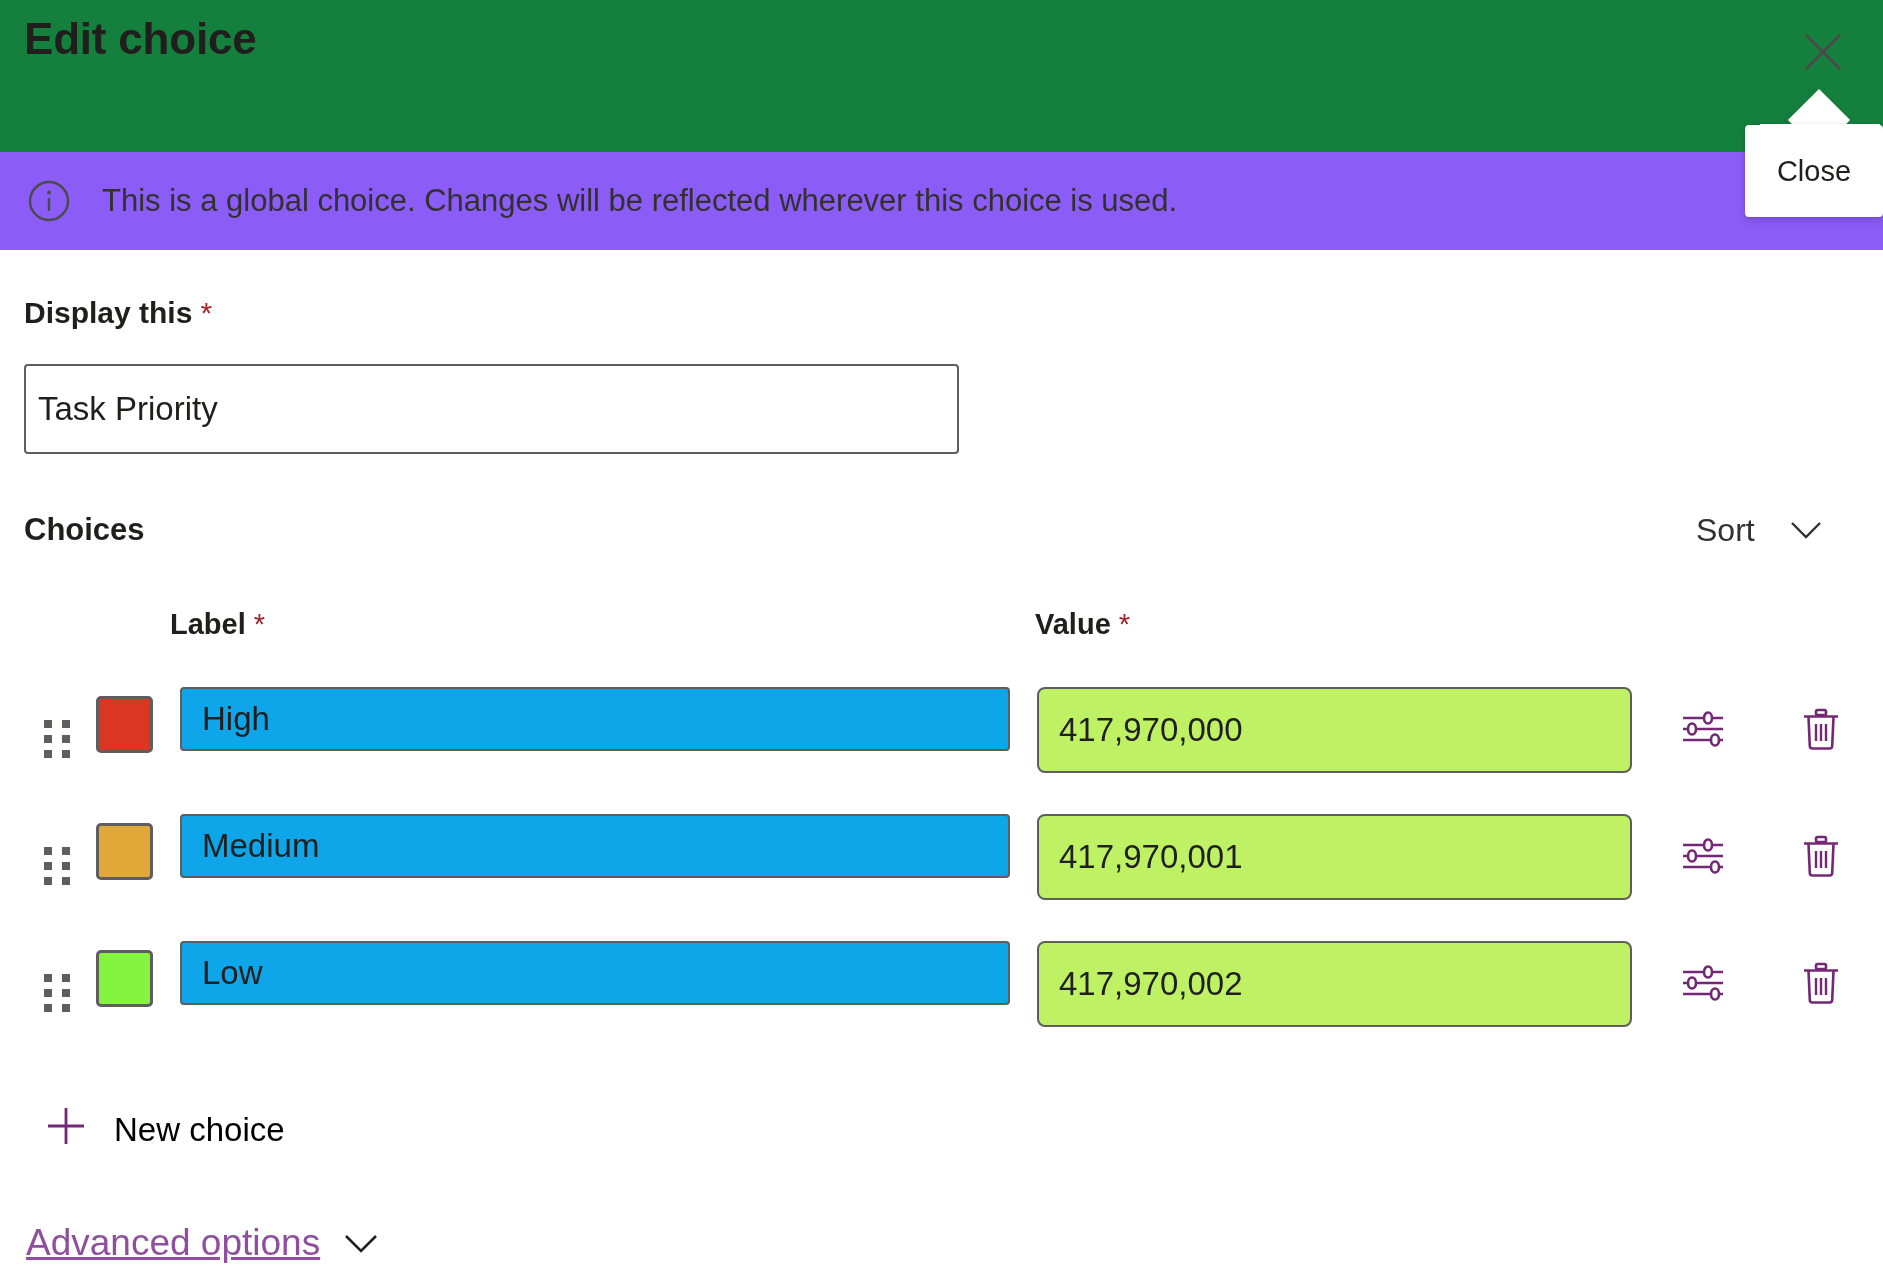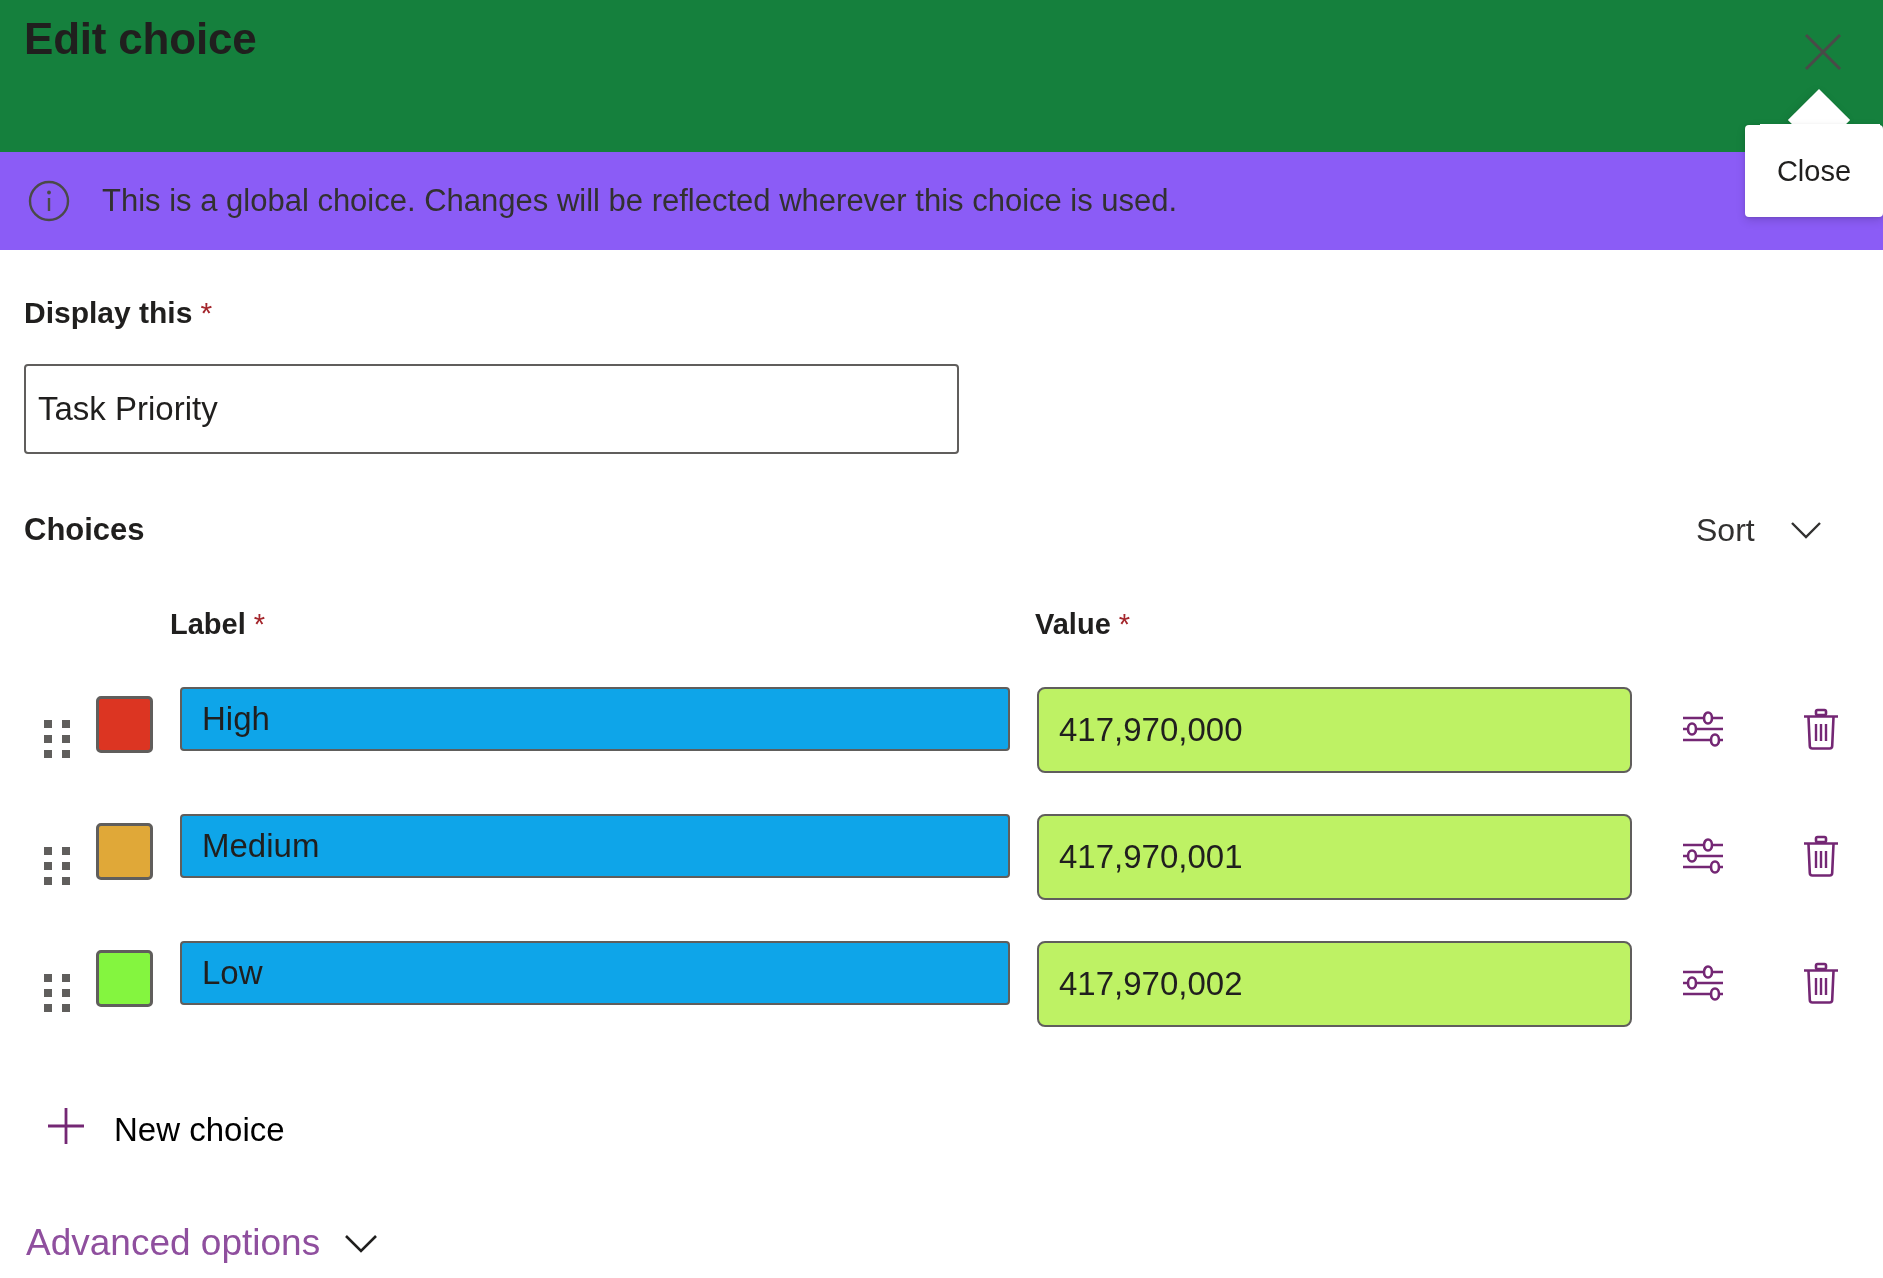--- a/index.html
+++ b/index.html
@@ -151,21 +151,21 @@
     font-size: 33px; color: #000000;
   }
 
   
   .advanced {
     position: absolute; left: 20px; top: 1218px;
     display: flex; align-items: center; gap: 22px;
     background: transparent; border: none; cursor: pointer;
     padding: 4px 6px;
     font-family: "Liberation Sans", sans-serif;
-    font-size: 37px; color: #8f4f9e;
+    font-size: 37px; color: #8f4f9e; text-decoration: underline;
   }
   .advanced .adv-text { color: #8f4f9e; }
 </style>
 </head>
 <body>
 
 <div class="panel">
 
   <div class="header">
     <div class="panel-title">Edit choice</div>

